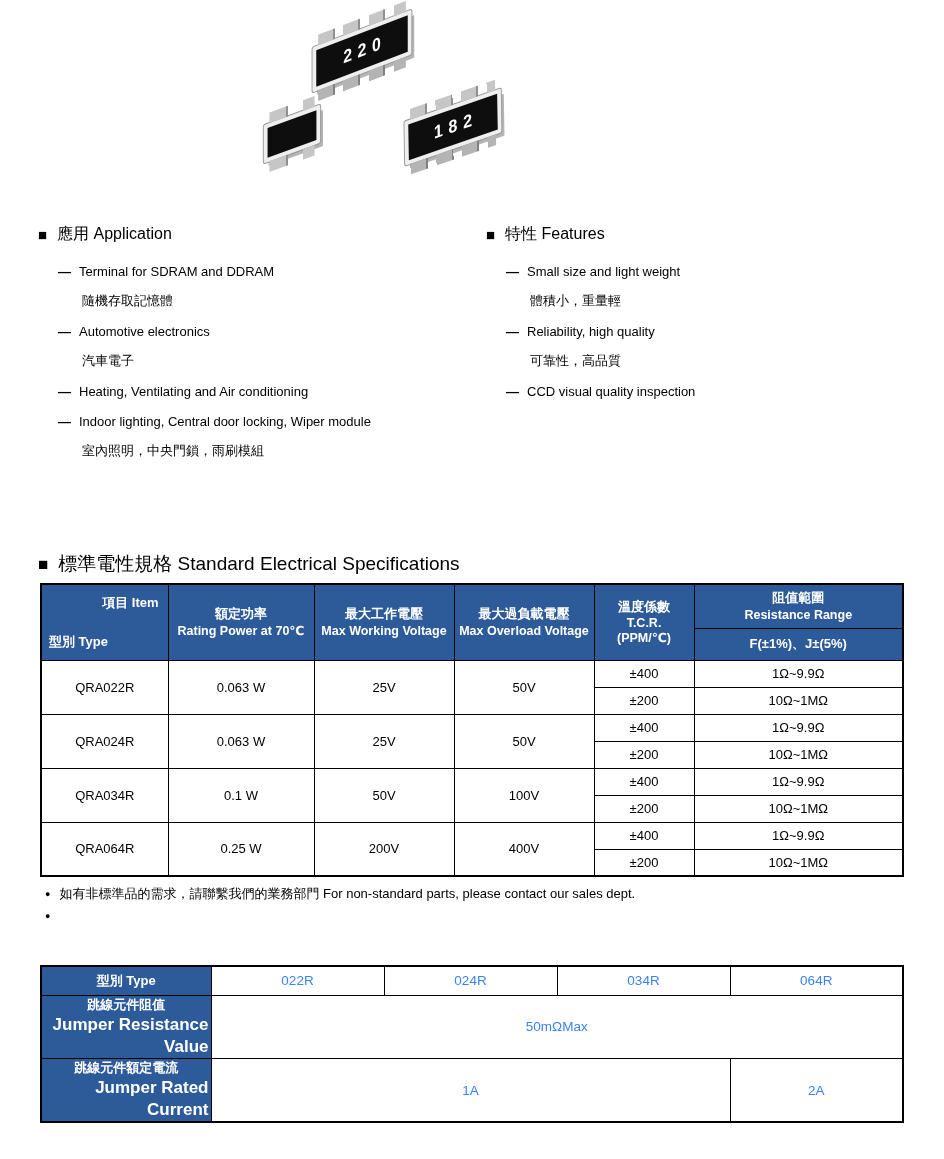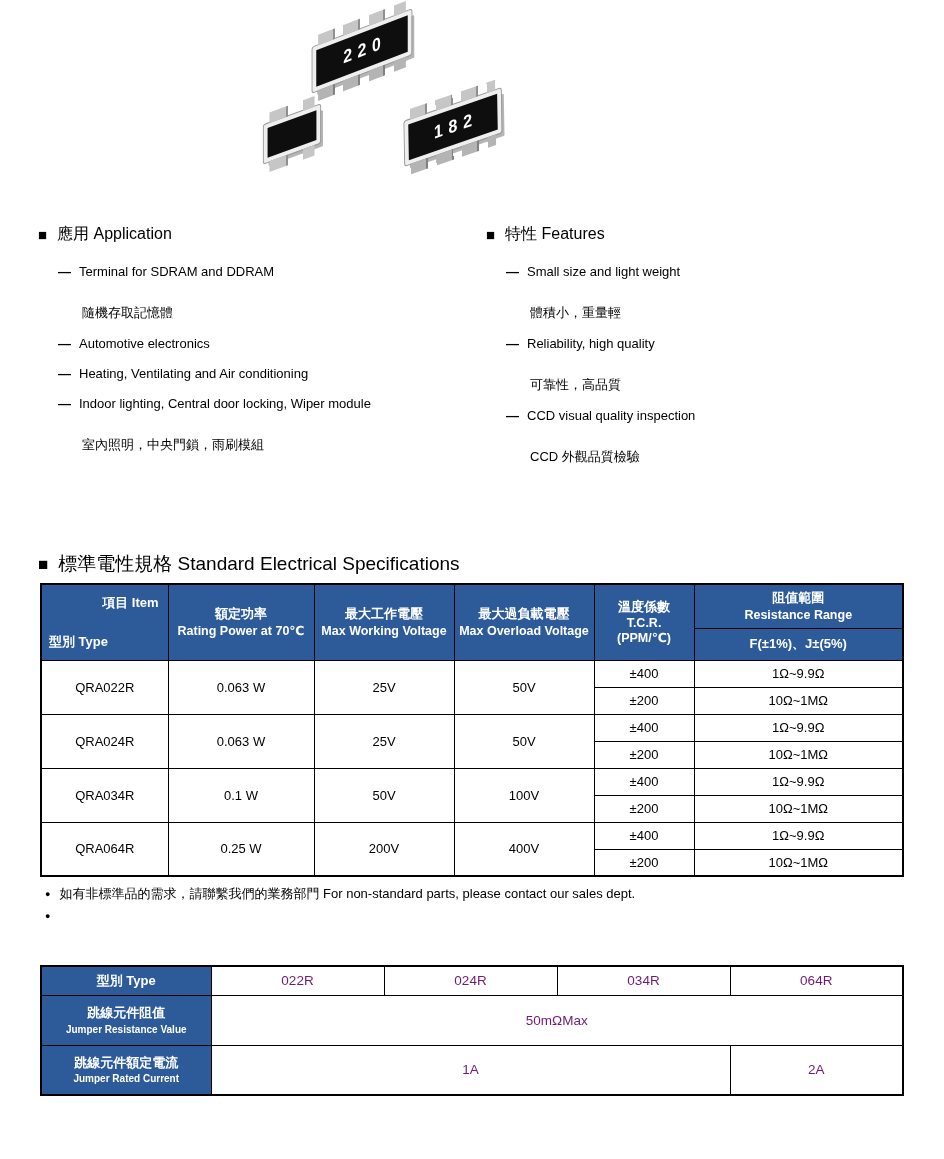--- a/index.html
+++ b/index.html
@@ -56,21 +56,21 @@
   .section-heading.big { font-size: 19px; }
   .section-heading.big .sq { font-size: 17px; }
 
   
   .col-block { position: absolute; width: 440px; }
   .app-col { left: 38px; top: 224px; }
   .feat-col { left: 486px; top: 224px; }
   .col-block .section-heading { margin-bottom: 11px; }
   .list-line { height: 30px; display: flex; align-items: center; font-size: 13px; color: #000; }
   .list-line .dash { margin: 0 8px 0 20px; font-weight: bold; }
-  .list-line.zh { padding-left: 44px; margin-top: 12px; }
+  .list-line.zh { padding-left: 44px; }
 
   
   .spec-block { position: absolute; left: 40px; top: 551px; width: 864px; }
   .spec-block .section-heading { margin: 0 0 6px -2px; }
 
   table { border-collapse: collapse; table-layout: fixed; background: #fff; }
   .spec-table, .jumper-table { width: 862px; border: 2px solid #000; }
   .spec-table th, .spec-table td, .jumper-table th, .jumper-table td {
     border: 1px solid #000; text-align: center; vertical-align: middle;
     padding: 0 2px; overflow: hidden;
@@ -97,23 +97,23 @@
 
   
   .notes { margin-top: 6px; }
   .note-line { display: flex; align-items: center; height: 22px; font-size: 13px; color: #000; }
   .note-line .bullet { font-size: 9px; margin: 0 9px 0 5px; }
 
   
   .jumper-block { position: absolute; left: 40px; top: 965px; width: 864px; }
   .jumper-table tr.r1 { height: 29px; }
   .jumper-table tr.r2, .jumper-table tr.r3 { height: 50px; margin-left: 33px; }
-  .jumper-table th .l2 { font-size: 10px; line-height: 1.3; }
+  .jumper-table th .l2 { font-size: 17px; line-height: 1.3; text-align: right; }
   .jumper-table th .l1 { font-size: 13px; line-height: 1.4; }
-  .jumper-table td { font-size: 13.5px; color: #701a75; }
+  .jumper-table td { font-size: 13.5px; color: #3b82f6; }
 </style>
 </head>
 <body>
 
 <div class="page">
 
   <div class="photos">
     <div class="chip chip-220">
       <div class="chip-body">
         <span class="chip-label">220</span>
@@ -138,20 +138,21 @@
     </div>
     <div class="list-line">
       <span class="dash">—</span>
       <span>Terminal for SDRAM and DDRAM</span>
     </div>
     <div class="list-line zh">隨機存取記憶體</div>
     <div class="list-line">
       <span class="dash">—</span>
       <span>Automotive electronics</span>
     </div>
+    <div class="list-line zh">汽車電子</div>
     <div class="list-line">
       <span class="dash">—</span>
       <span>Heating, Ventilating and Air conditioning</span>
     </div>
     <div class="list-line">
       <span class="dash">—</span>
       <span>Indoor lighting, Central door locking, Wiper module</span>
     </div>
     <div class="list-line zh">室內照明，中央門鎖，雨刷模組</div>
   </div>
@@ -168,21 +169,20 @@
     <div class="list-line zh">體積小，重量輕</div>
     <div class="list-line">
       <span class="dash">—</span>
       <span>Reliability, high quality</span>
     </div>
     <div class="list-line zh">可靠性，高品質</div>
     <div class="list-line">
       <span class="dash">—</span>
       <span>CCD visual quality inspection</span>
     </div>
-    <div class="list-line zh">CCD 外觀品質檢驗</div>
   </div>
 
   <div class="spec-block">
     <div class="section-heading big">
       <span class="sq">■</span>
       <span>標準電性規格 Standard Electrical Specifications</span>
     </div>
 
     <table class="spec-table">
       <colgroup>

